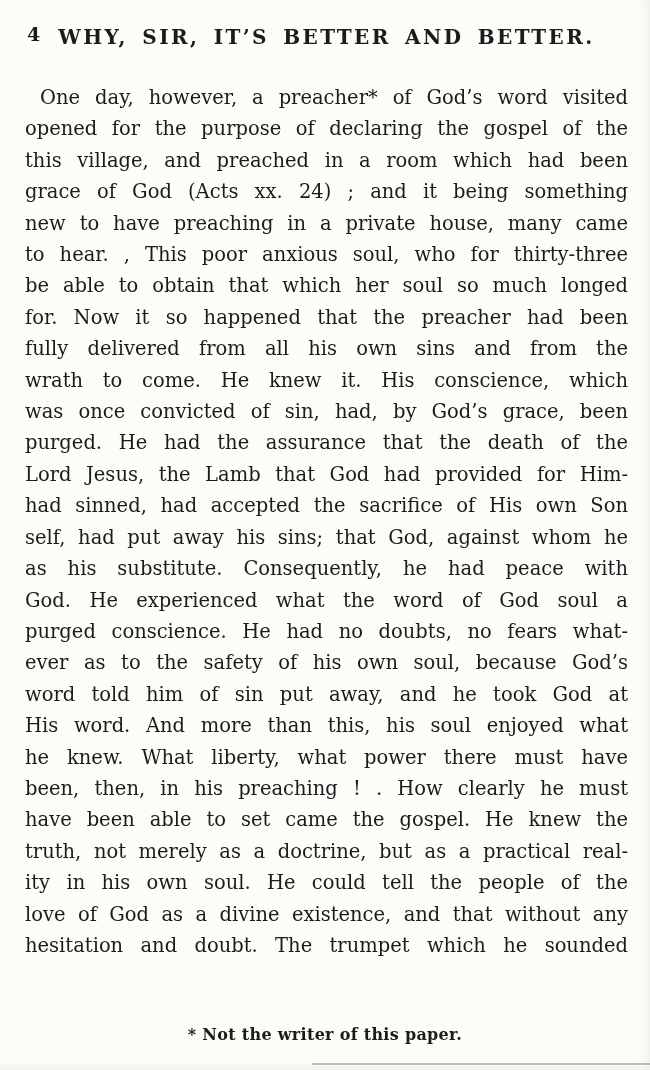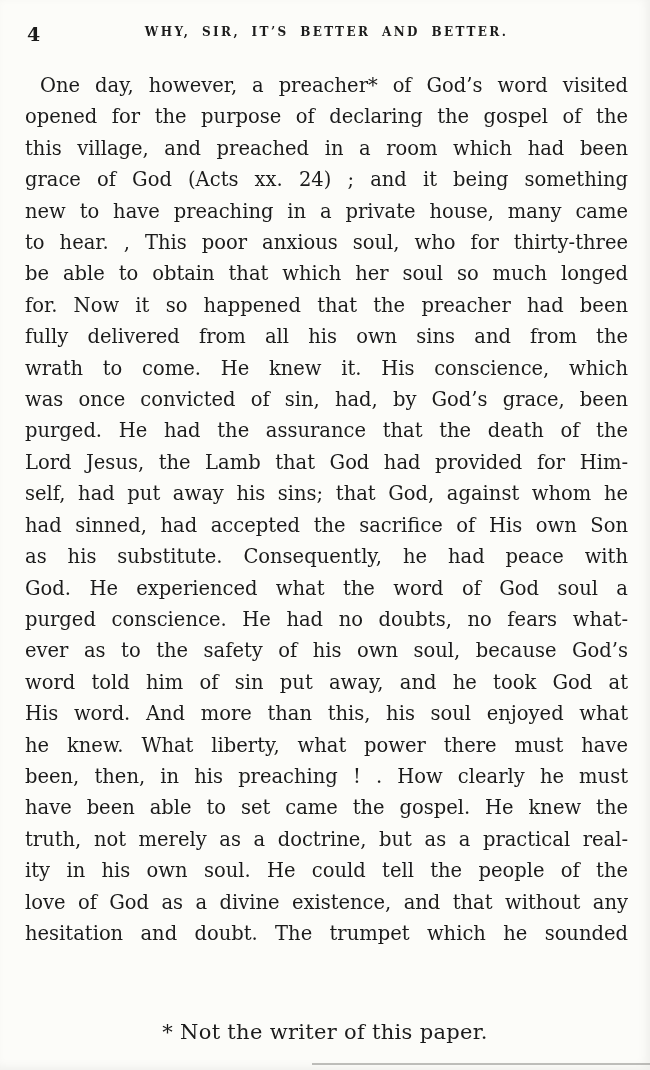--- a/index.html
+++ b/index.html
@@ -28,49 +28,49 @@
   .page-num {
     position: absolute;
     left: 2px;
     top: 1px;
     font-size: 19px;
     font-weight: bold;
   }
   .running-title {
     display: block;
     text-align: center;
-    font-size: 12px;
+    font-size: 20px;
     font-weight: bold;
     letter-spacing: 2.4px;
     word-spacing: 5px;
     padding-top: 3px;
     white-space: nowrap;
   }
   .body-text {
-    margin-top: 20px;
+    margin-top: 32px;
     font-size: 19.5px;
     line-height: 31.4px;
   }
   .line {
     text-align: justify;
     text-align-last: justify;
     -moz-text-align-last: justify;
     white-space: normal;
   }
   .line.indent {
     text-indent: 15px;
   }
   .footnote {
     position: absolute;
     left: 0;
     right: 0;
     bottom: 26px;
     text-align: center;
-    font-size: 21px;
-    font-weight: normal;
+    font-size: 16px;
+    font-weight: bold;
     letter-spacing: 0.3px;
   }
   .scan-artifact-line {
     position: absolute;
     bottom: 5px;
     right: 0;
     width: 52%;
     height: 2px;
     background: #8a8a86;
     opacity: 0.55;
@@ -93,22 +93,22 @@
     <div class="line">grace of God (Acts xx. 24) ; and it being something</div>
     <div class="line">new to have preaching in a private house, many came</div>
     <div class="line">to hear. , This poor anxious soul, who for thirty-three</div>
     <div class="line">be able to obtain that which her soul so much longed</div>
     <div class="line">for. Now it so happened that the preacher had been</div>
     <div class="line">fully delivered from all his own sins and from the</div>
     <div class="line">wrath to come. He knew it. His conscience, which</div>
     <div class="line">was once convicted of sin, had, by God’s grace, been</div>
     <div class="line">purged. He had the assurance that the death of the</div>
     <div class="line">Lord Jesus, the Lamb that God had provided for Him-</div>
+    <div class="line">had sinned, had accepted the sacrifice of His own Son</div>
     <div class="line">self, had put away his sins; that God, against whom he</div>
-    <div class="line">had sinned, had accepted the sacrifice of His own Son</div>
     <div class="line">as his substitute. Consequently, he had peace with</div>
     <div class="line">God. He experienced what the word of God soul a</div>
     <div class="line">purged conscience. He had no doubts, no fears what-</div>
     <div class="line">ever as to the safety of his own soul, because God’s</div>
     <div class="line">word told him of sin put away, and he took God at</div>
     <div class="line">His word. And more than this, his soul enjoyed what</div>
     <div class="line">he knew. What liberty, what power there must have</div>
     <div class="line">been, then, in his preaching ! . How clearly he must</div>
     <div class="line">have been able to set came the gospel. He knew the</div>
     <div class="line">truth, not merely as a doctrine, but as a practical real-</div>

